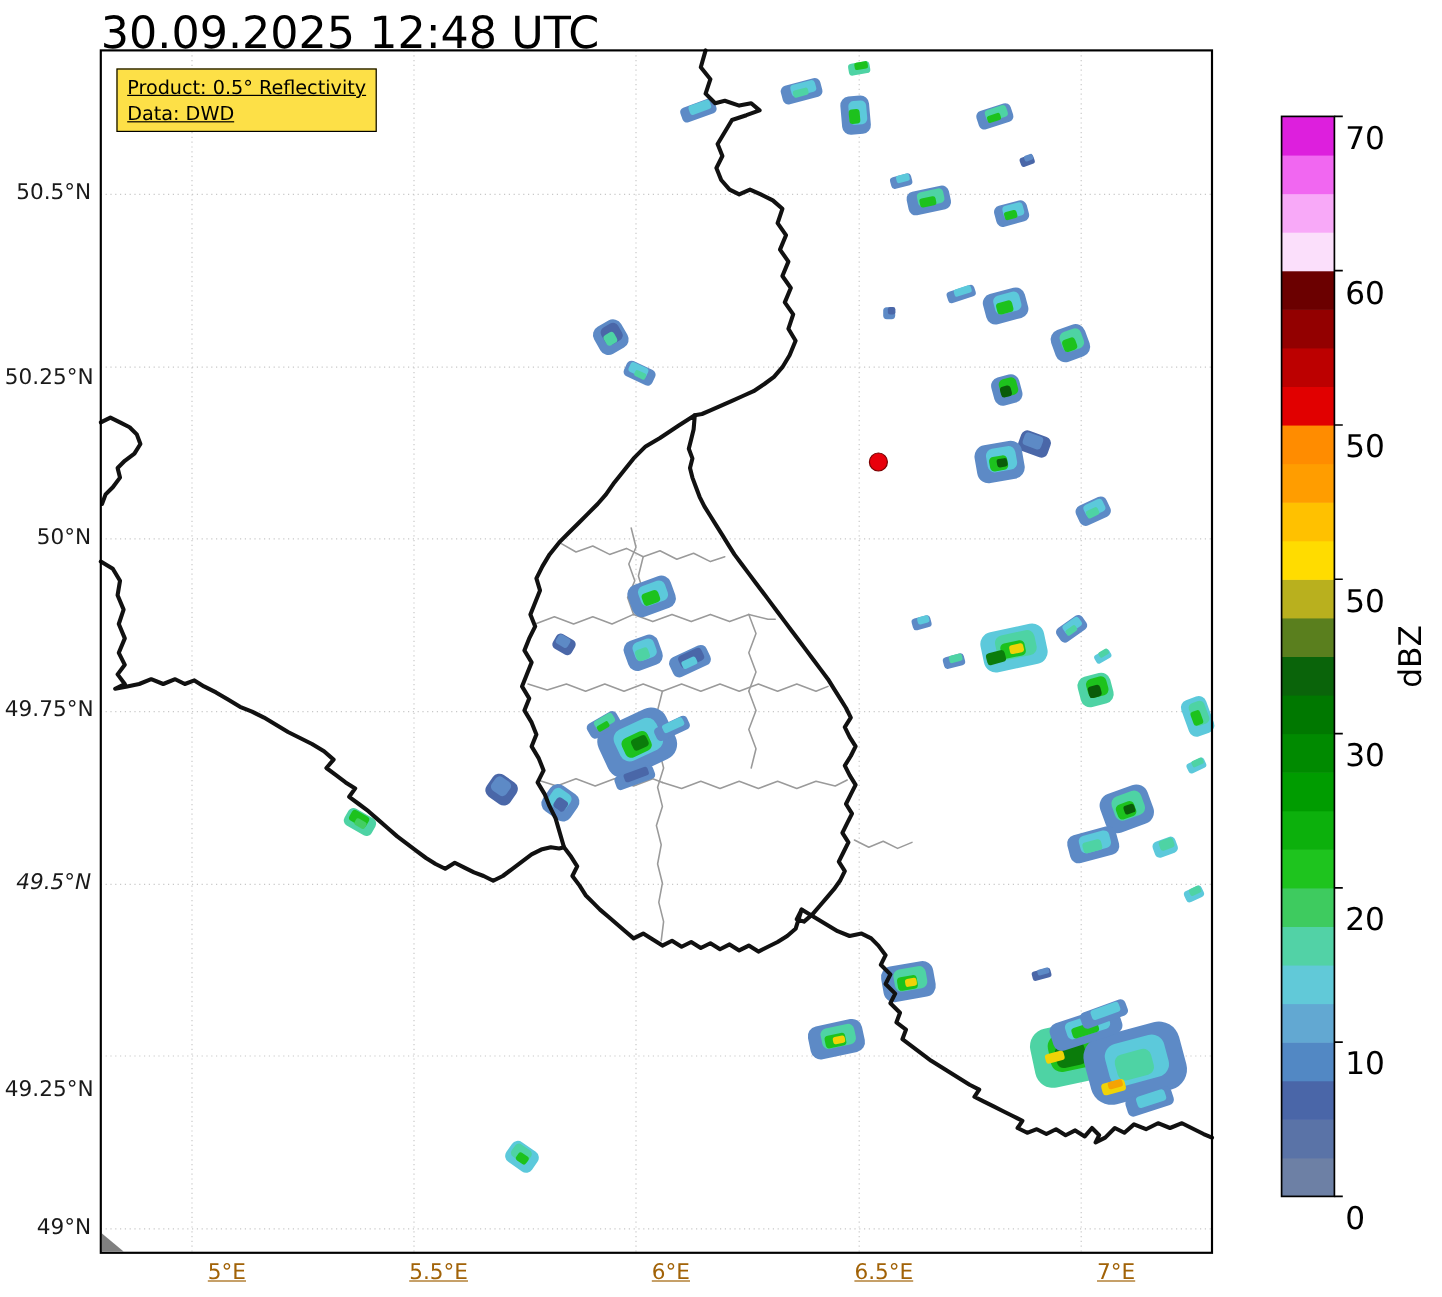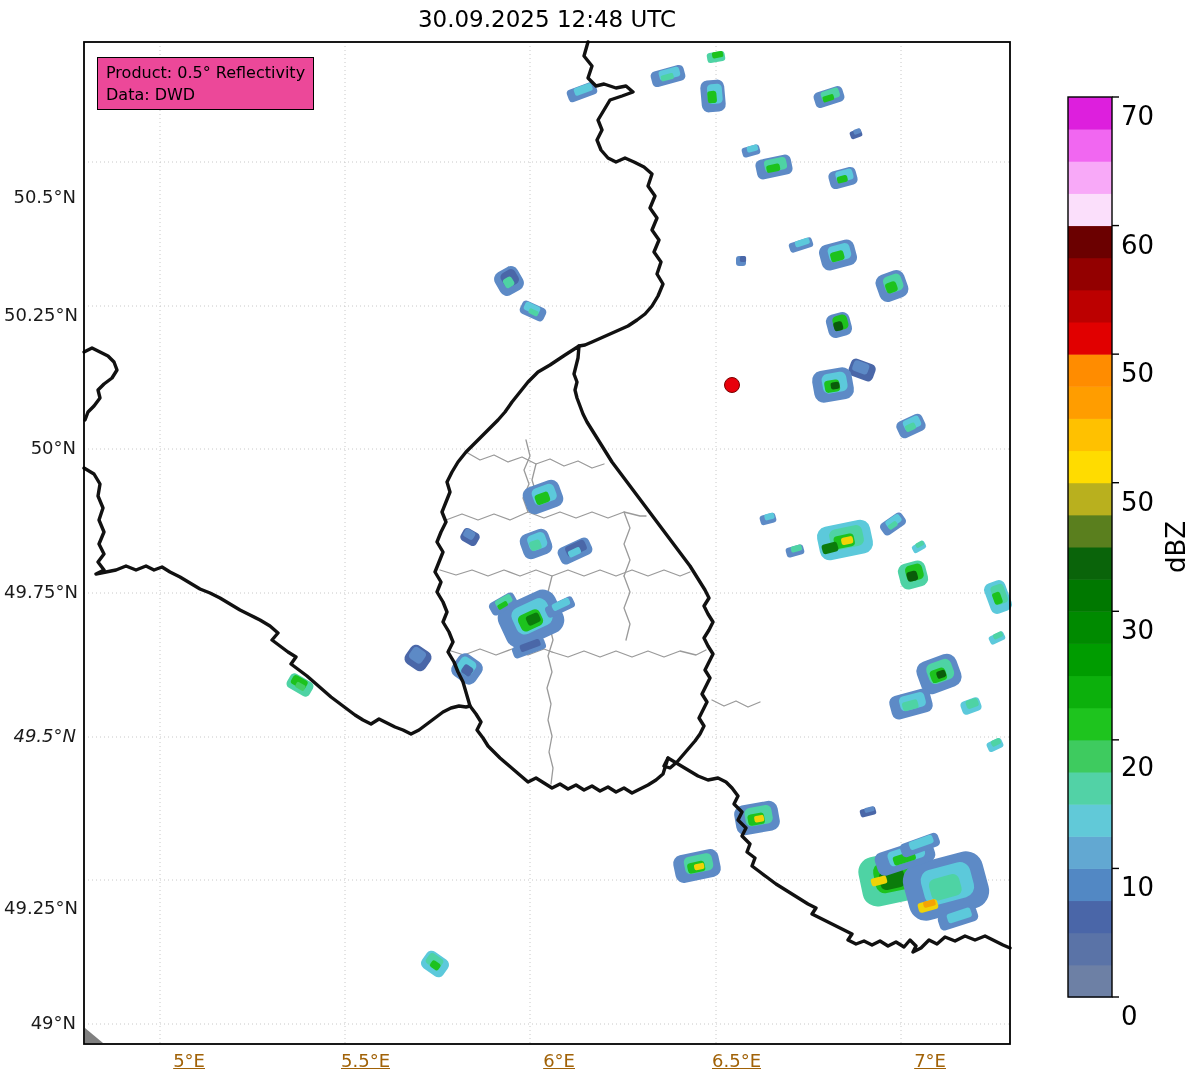--- a/index.html
+++ b/index.html
@@ -1,21 +1,21 @@
 <!DOCTYPE html>
 <html><head>
 <meta charset="utf-8">
 <style>
   html,body{margin:0;padding:0;background:#fff;}
   #canvas{position:relative;width:1202px;height:1081px;background:#fff;
           font-family:"DejaVu Sans","Liberation Sans",sans-serif;overflow:hidden;}
-  #plot-title{position:absolute;left:84px;top:6px;width:926px;text-align:center;
-              font-size:23px;color:#000;}
-  #info-box{position:absolute;left:97px;top:57px;background:#ec4899;border:1.4px solid #000;
-            padding:4px 8px;font-size:16px;line-height:1.35;color:#000;z-index:5;}
+  #plot-title{position:absolute;left:84px;top:6px;width:926px;
+              font-size:37px;color:#000;}
+  #info-box{position:absolute;left:97px;top:57px;background:#fde047;border:1.4px solid #000;
+            padding:4px 8px;font-size:16px;line-height:1.35;color:#000;z-index:5;text-decoration:underline;}
   #map-svg{position:absolute;left:0;top:0;}
   .ytick{position:absolute;width:72px;left:4px;text-align:right;font-size:18px;color:#1a1a1a;}
   .xtick{position:absolute;width:90px;text-align:right;font-size:18px;color:#a16207;text-decoration:underline;}
   .cbtick{position:absolute;left:1121px;width:60px;text-align:left;font-size:26px;color:#000;margin-top:20px;}
   #cb-label{position:absolute;left:1146px;top:517px;width:60px;height:60px;font-size:26px;color:#000;
             transform:rotate(-90deg);transform-origin:center;text-align:center;line-height:60px;}
 </style>
 </head>
 <body>
 
@@ -245,21 +245,21 @@
         <line x1="1112" y1="739.8571428571429" x2="1119" y2="739.8571428571429" stroke="#000" stroke-width="1.4"></line>
         <line x1="1112" y1="611.2857142857143" x2="1119" y2="611.2857142857143" stroke="#000" stroke-width="1.4"></line>
         <line x1="1112" y1="482.7142857142858" x2="1119" y2="482.7142857142858" stroke="#000" stroke-width="1.4"></line>
         <line x1="1112" y1="354.1428571428571" x2="1119" y2="354.1428571428571" stroke="#000" stroke-width="1.4"></line>
         <line x1="1112" y1="225.57142857142867" x2="1119" y2="225.57142857142867" stroke="#000" stroke-width="1.4"></line>
         <line x1="1112" y1="97" x2="1119" y2="97" stroke="#000" stroke-width="1.4"></line>
       </g>
     </svg>
 
   <div id="y-ticks">
-      <div class="ytick" style="top: 150px; margin-top: 36px;">50.5°N</div>
+      <div class="ytick" style="top: 150px;">50.5°N</div>
       <div class="ytick" style="top: 304px;">50.25°N</div>
       <div class="ytick" style="top: 437px;">50°N</div>
       <div class="ytick" style="top: 581px;">49.75°N</div>
       <div class="ytick" style="top: 725px; font-style: italic;">49.5°N</div>
       <div class="ytick" style="top: 868px; margin-top: 29px;">49.25°N</div>
       <div class="ytick" style="top: 1012px;">49°N</div>
     </div>
   <div id="x-ticks">
       <div class="xtick" style="left: 115px; top: 1050px;">5°E</div>
       <div class="xtick" style="left: 300px; top: 1050px;">5.5°E</div>

